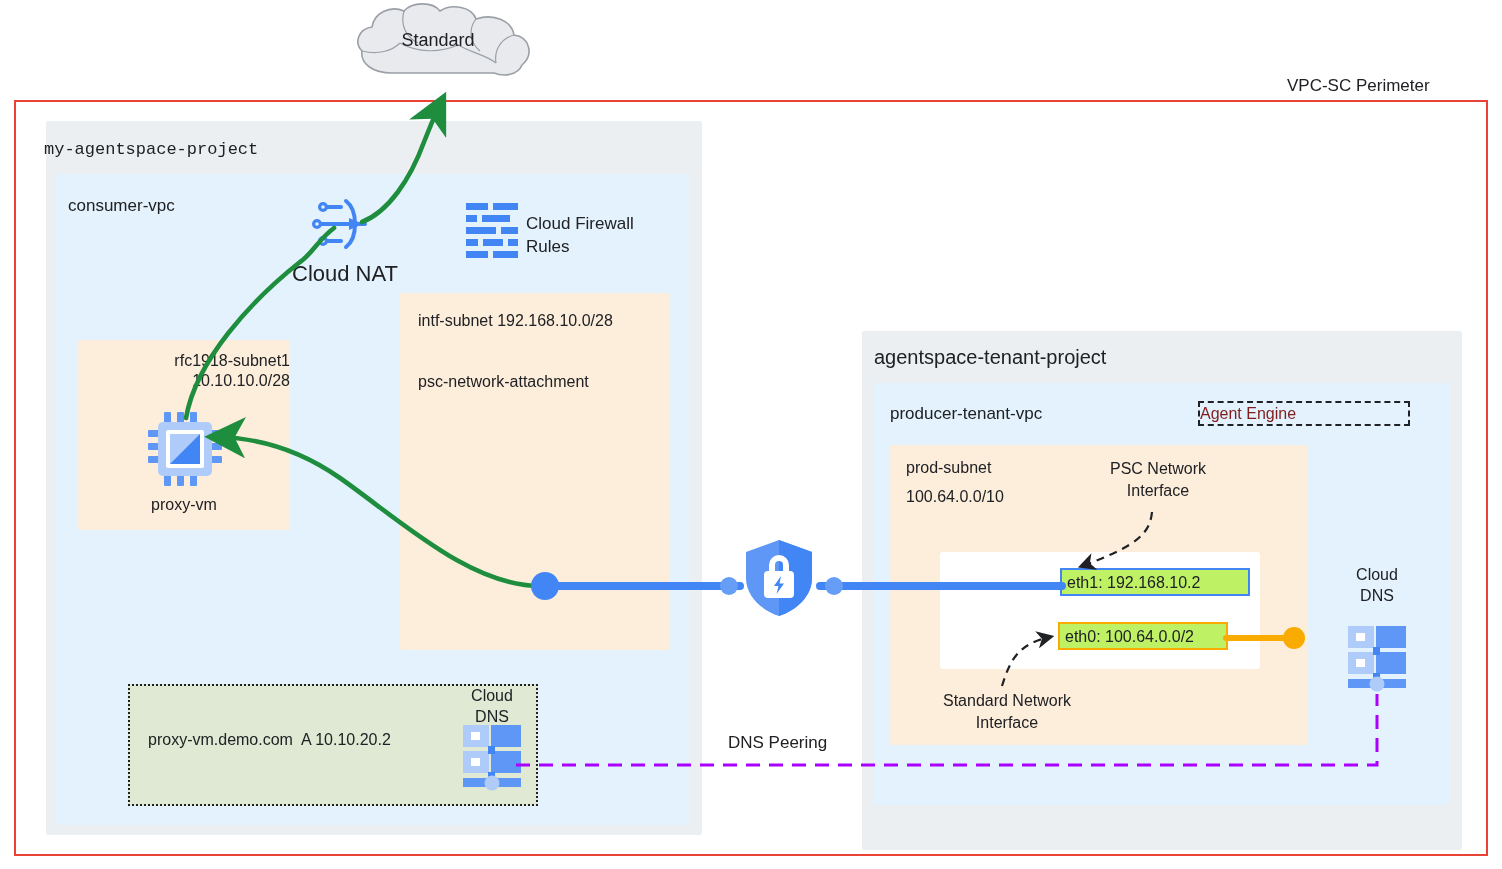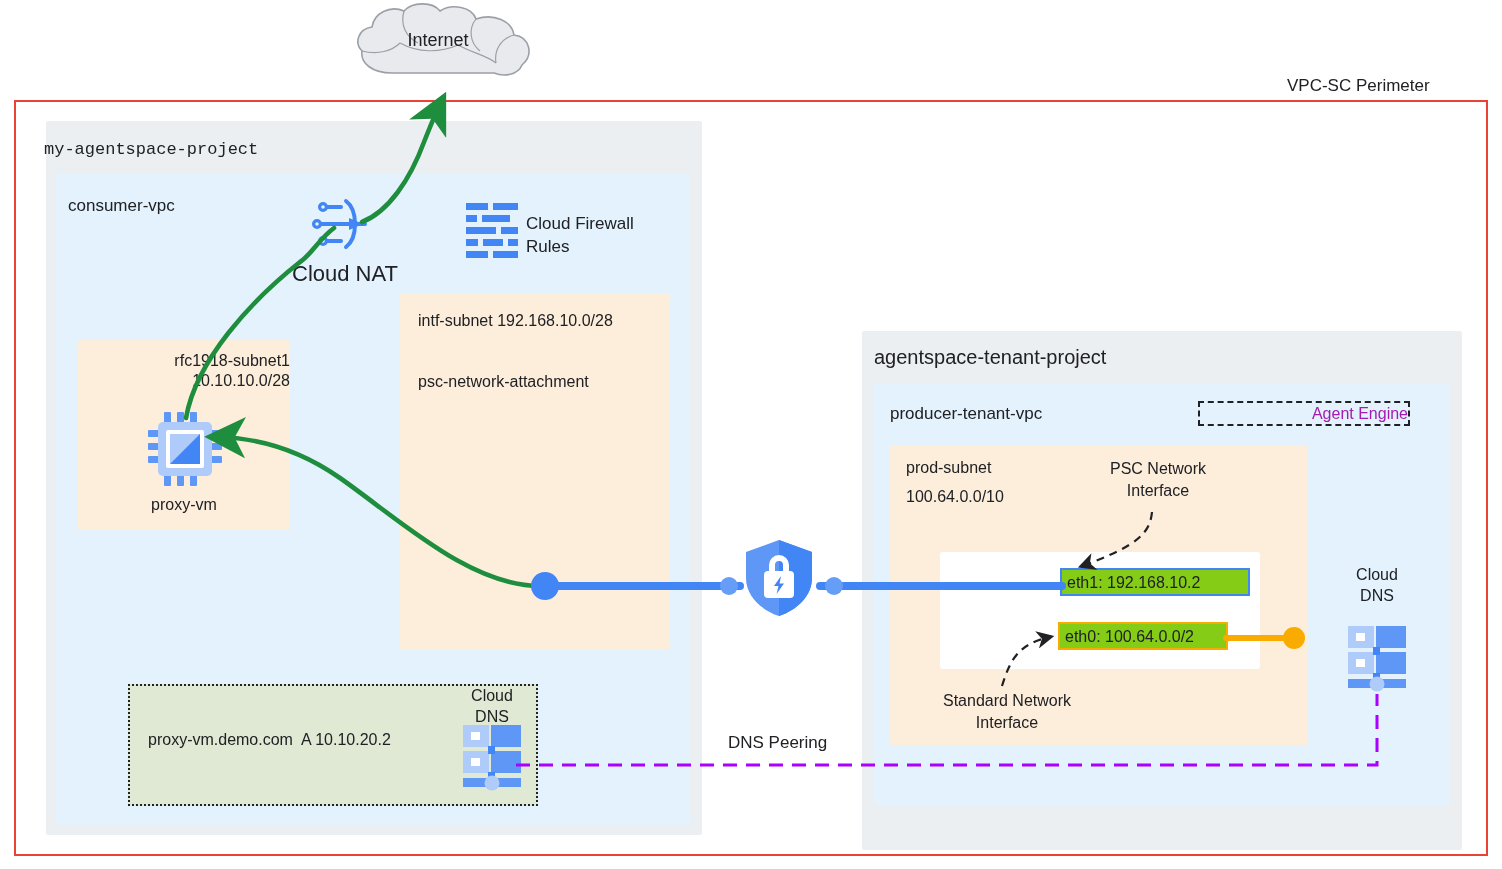--- a/index.html
+++ b/index.html
@@ -41,31 +41,31 @@
 
   #subnet-prod{left:890px;top:445px;width:418px;height:300px;}
   #subnet-prod-l1{left:906px;top:458px;font-size:16px;}
   #subnet-prod-l2{left:906px;top:487px;font-size:16px;}
 
   
   #vm-inner{left:940px;top:552px;width:320px;height:117px;background:#ffffff;border-radius:3px;}
 
   
   .nic{
-    position:absolute;box-sizing:border-box;background:#84cc16;
+    position:absolute;box-sizing:border-box;background:#bef264;
     font-size:16px;line-height:26px;padding:0 5px;white-space:nowrap;
   }
   #nic-eth1{left:1060px;top:568px;width:190px;height:28px;border:2.5px solid #4285f4;}
   #nic-eth0{left:1058px;top:622px;width:170px;height:28px;border:2.5px solid #f9ab00;}
 
   
   #agent-engine{
     left:1198px;top:401px;width:212px;height:25px;box-sizing:border-box;
     border:2px dashed #202124;background:transparent;
-    font-size:16px;line-height:21px;text-align:right;color:#a21caf;
+    font-size:16px;line-height:21px;text-align:left;color:#7f1d1d;
   }
 
   
   #dns-record{
     left:128px;top:684px;width:410px;height:122px;box-sizing:border-box;
     background:#dfe9d3;border:2.5px dotted #202124;
   }
   #dns-record-text{left:148px;top:730px;font-size:16px;}
   #dns-record-title{left:452px;top:686px;width:80px;text-align:center;font-size:16px;line-height:1.3;}
 
@@ -233,21 +233,21 @@
              C182 34 186 52 174 62 C170 72 156 74 146 70 Z" fill="#e8eaed" stroke="#9aa0a6" stroke-width="1.6"></path>
     <g fill="none" stroke="#9aa0a6" stroke-width="1.2">
       <path d="M14 48 C30 52 44 48 52 40"></path>
       <path d="M56 8 C52 22 58 34 70 40"></path>
       <path d="M128 16 C120 26 122 40 132 48"></path>
       <path d="M166 32 C152 36 146 48 148 60"></path>
       <path d="M52 40 C70 50 92 50 110 42"></path>
       <path d="M110 42 C124 50 138 52 148 60"></path>
     </g>
   </svg>
-  <div class="lbl" id="internet-label">Internet</div>
+  <div class="lbl" id="internet-label">Standard</div>
 
   <svg class="overlay">
     <defs>
       <marker id="arrowGreen" markerWidth="9" markerHeight="9" refX="6" refY="4.5" orient="auto" markerUnits="strokeWidth">
         <path d="M0,0 L9,4.5 L0,9 L2.4,4.5 Z" fill="#1e8e3e"></path>
       </marker>
       <marker id="arrowBlack" markerWidth="8" markerHeight="8" refX="6" refY="4" orient="auto" markerUnits="strokeWidth">
         <path d="M0,0 L8,4 L0,8 L2.2,4 Z" fill="#202124"></path>
       </marker>
     </defs>

